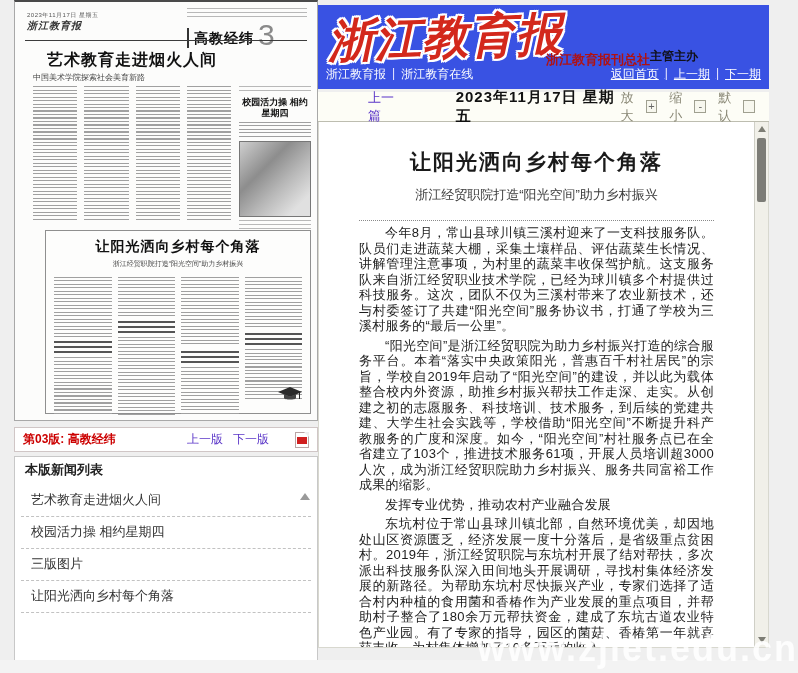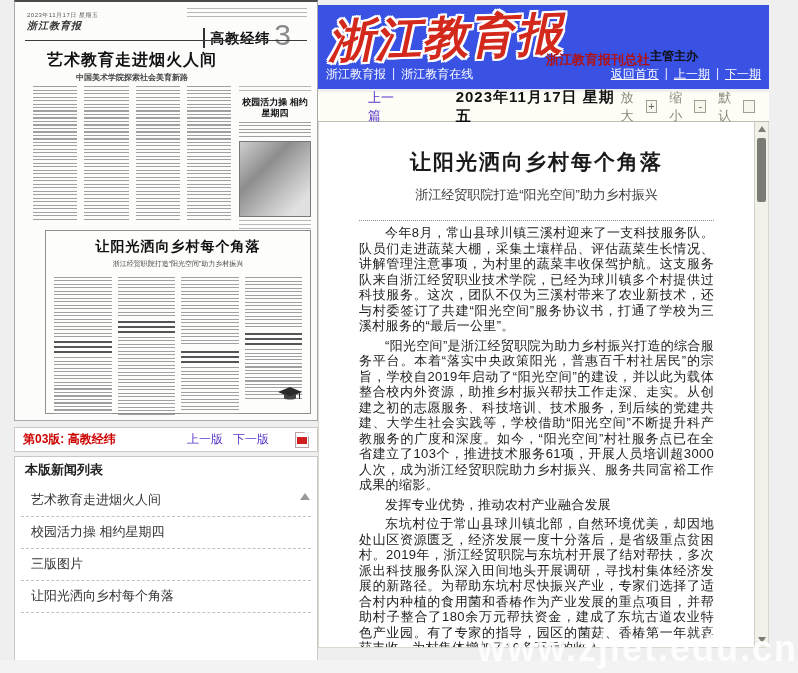--- a/index.html
+++ b/index.html
@@ -13,28 +13,28 @@
   
   .preview {
     position:absolute; left:14px; top:0; width:304px; height:421px;
     background:#fcfcfb; border:1px solid #a8a8a8; border-top:2px solid #4a4a4a;
   }
   .pv-dateline { position:absolute; left:12px; top:9px; font-size:6px; color:#555; letter-spacing:.5px; }
   .pv-masthead { position:absolute; left:12px; top:17px; font-size:10px; font-weight:bold; font-style:italic;
     font-family:"DejaVu Serif", serif; color:#333; letter-spacing:1px; }
   .pv-head-right { position:absolute; right:10px; top:6px; width:120px; }
   .pv-tiny-lines { height:12px; margin-bottom:2px; }
-  .pv-section-row { display:flex; align-items:flex-end; justify-content:center; }
+  .pv-section-row { display:flex; align-items:flex-end; justify-content:flex-start; }
   .pv-divider { width:2px; height:20px; background:#333; margin-right:5px; }
   .pv-section { font-size:14px; font-weight:bold; color:#111; letter-spacing:1px; }
   .pv-pagenum { font-size:30px; color:#8a8a8a; line-height:26px; margin-left:4px; font-weight:200; }
   .pv-rule { position:absolute; left:10px; right:10px; top:38px; border-top:1px solid #3c3c3c; }
   .pv-h1 { position:absolute; left:18px; top:48px; width:198px; text-align:center;
     font-size:16px; font-weight:bold; color:#111; letter-spacing:1px; }
-  .pv-sub1 { position:absolute; left:18px; top:70px; width:198px; text-align:center; font-size:8px; color:#444;font-weight:bold; }
+  .pv-sub1 { position:absolute; left:18px; top:70px; width:198px; text-align:left; font-size:8px; color:#444; }
   .pv-cols { position:absolute; left:18px; top:84px; width:198px; height:136px; display:flex; gap:7px; }
   .pv-col { flex:1; }
   .ft { background-image:repeating-linear-gradient(to bottom,#a0a0a0 0,#a0a0a0 1px,transparent 1px,transparent 3.5px); }
   .ft-lt { background-image:repeating-linear-gradient(to bottom,#b8b8b8 0,#b8b8b8 1px,transparent 1px,transparent 4px); }
   .ft-dk { background-image:repeating-linear-gradient(to bottom,#555 0,#555 2px,transparent 2px,transparent 5px); }
   .pv-right { position:absolute; left:224px; top:84px; width:72px; }
   .pv-kicker { height:8px; margin-bottom:3px; }
   .pv-h2 { font-size:9px; font-weight:bold; color:#111; text-align:center; line-height:11px; margin-bottom:3px; }
   .pv-photo { width:72px; height:76px; border:1px solid #777; margin:3px 0 3px 0;
     background:linear-gradient(135deg,#cfcfcf 0%,#8d8d8d 35%,#b9b9b9 60%,#e0e0e0 85%); }

